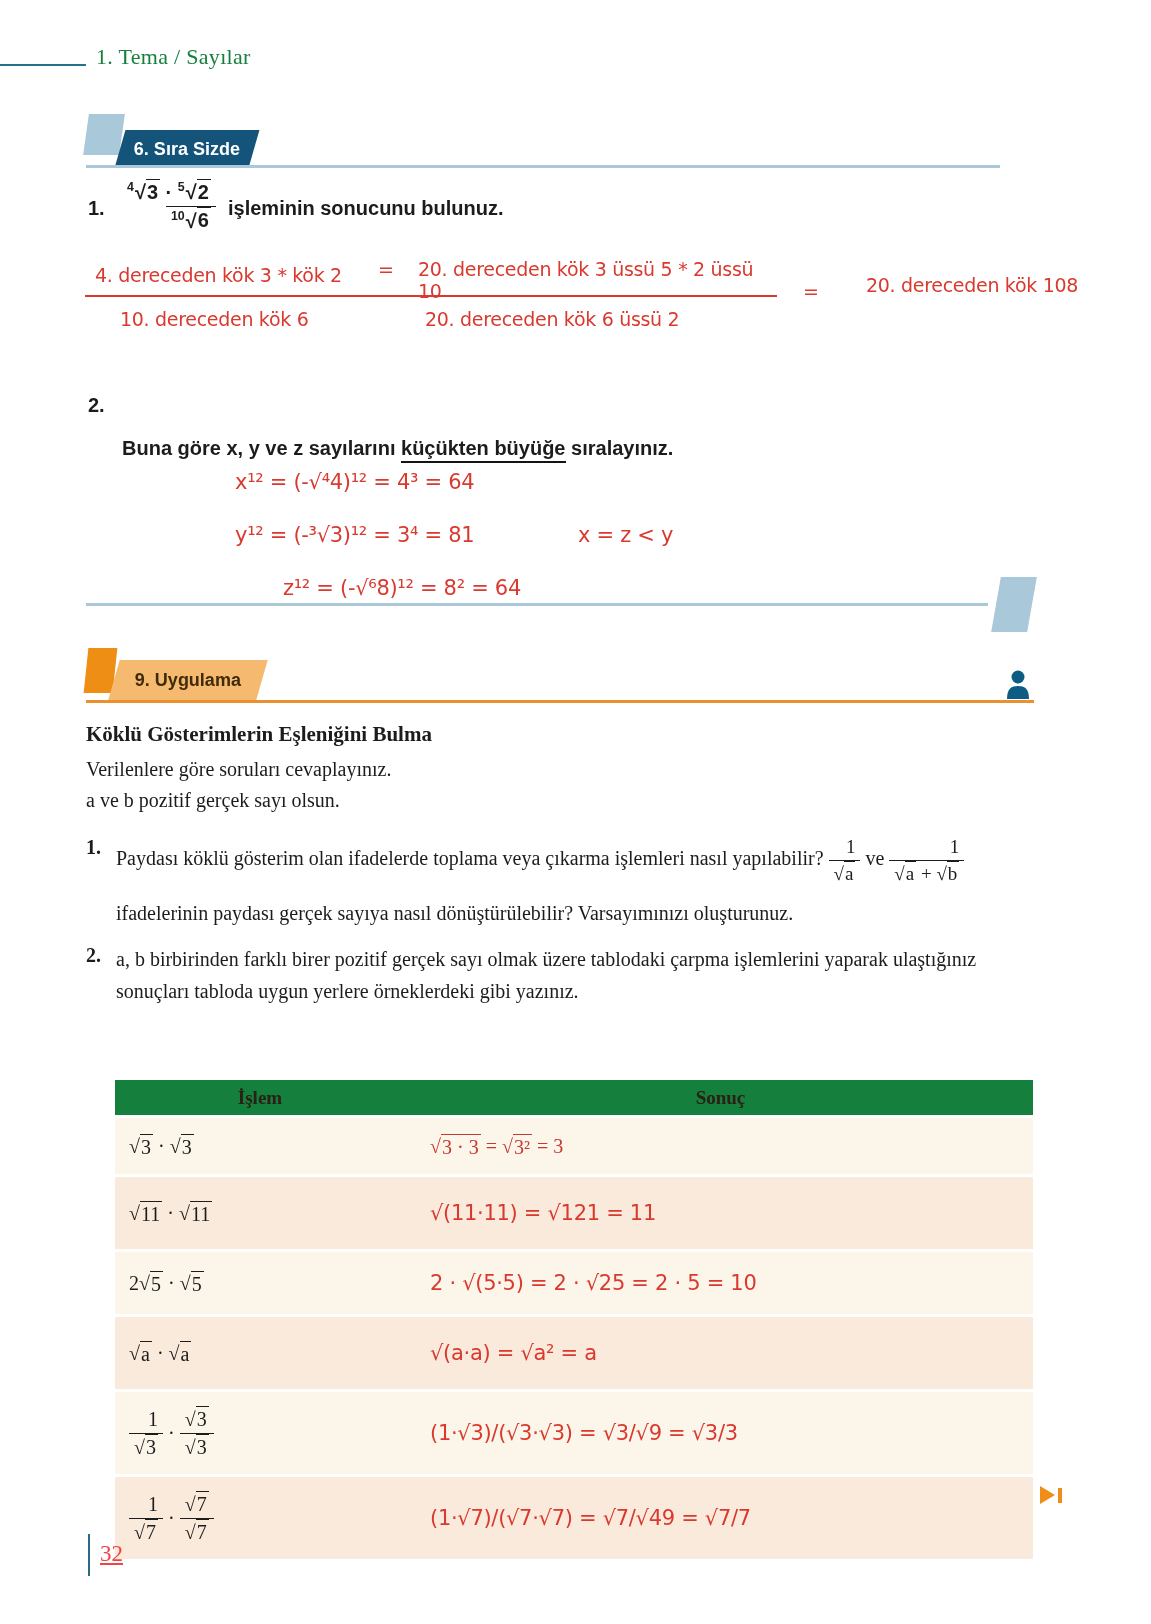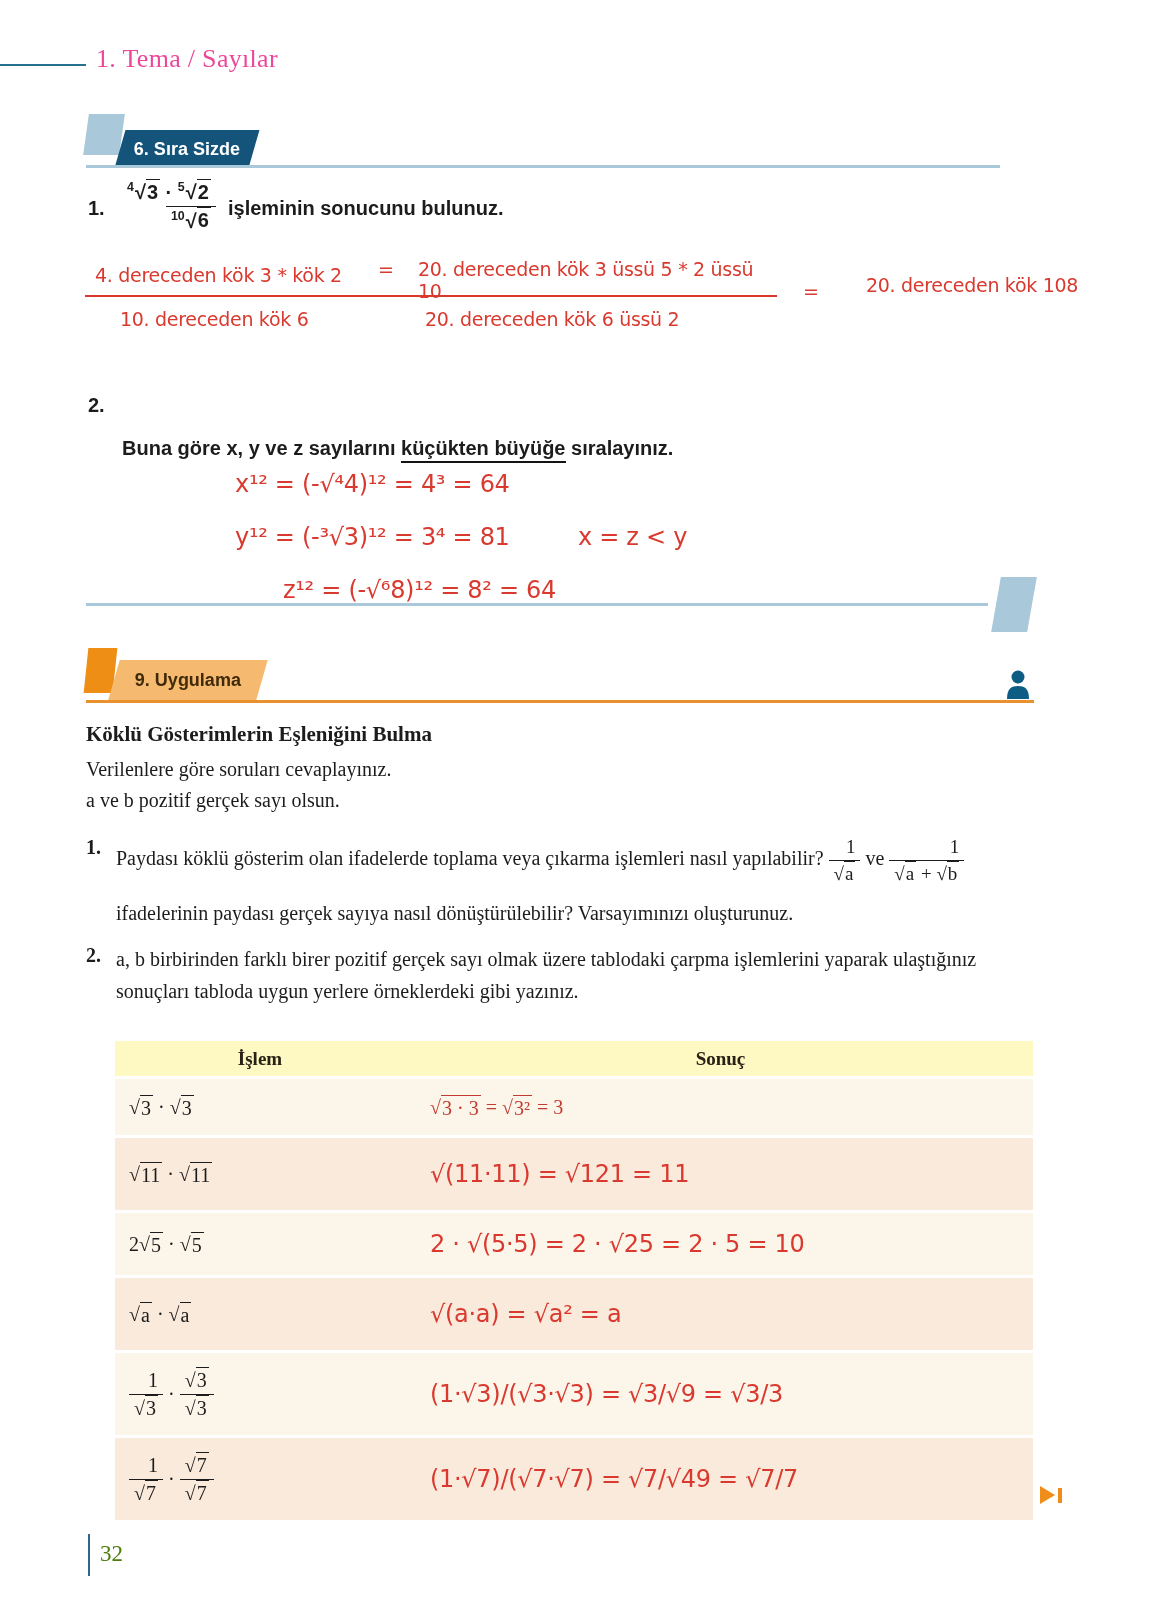--- a/index.html
+++ b/index.html
@@ -2,21 +2,21 @@
 <html><head>
 <meta charset="utf-8">
 <style>
   html,body{margin:0;padding:0;background:#ffffff;}
   .page{position:relative;width:1151px;height:1624px;background:#ffffff;overflow:hidden;
         font-family:"Liberation Serif",serif;color:#1c1c1c;}
   .abs{position:absolute;}
 
   
   .hdr-line{left:0;top:64px;width:86px;height:2px;background:#27708e;}
-  .hdr-text{left:96px;top:44px;font-size:26px;color:#ec4899;letter-spacing:.3px;}
+  .hdr-text{left:96px;top:44px;font-size:22px;color:#15803d;letter-spacing:.3px;}
 
   
   .sq-blue{left:86px;top:114px;width:36px;height:41px;background:#a9c9db;transform:skewX(-8deg);}
   .banner-teal{left:120px;top:130px;width:134px;height:38px;background:#15547a;transform:skewX(-16deg);
                display:flex;align-items:center;justify-content:center;}
   .banner-teal span{transform:skewX(16deg);color:#ffffff;font-family:"Liberation Sans",sans-serif;
                     font-weight:bold;font-size:18px;white-space:nowrap;}
   .div-blue1{left:86px;top:165px;width:914px;height:3px;background:#a9c9db;}
   .div-blue2{left:86px;top:603px;width:902px;height:3px;background:#a9c9db;}
   .para-blue{left:996px;top:577px;width:36px;height:55px;background:#a9c9db;transform:skewX(-10deg);}
@@ -33,48 +33,48 @@
   .ridx{font-size:62%;vertical-align:super;margin-right:1px;}
   .rad{border-top:1.6px solid currentColor;padding:1px 2px 0 1px;}
   .frac{display:inline-flex;flex-direction:column;align-items:flex-end;vertical-align:middle;line-height:1.15;}
   .frac .fden{border-top:1.6px solid currentColor;padding:2px 5px 0;}
   .frac .fnum{padding:0 5px 2px;}
   .uline{border-bottom:2.4px solid #141414;padding-bottom:2px;}
 
   
   .red{font-family:"DejaVu Sans",sans-serif;color:#d9392e;letter-spacing:-0.3px;}
   .red19{font-size:19px;}
-  .red21{font-size:24px;}
+  .red21{font-size:21px;}
   .redline{background:#d9392e;height:2px;}
   .redprint{font-family:"Liberation Serif",serif;color:#c43a31;font-size:20px;}
 
   
   .ser20{font-size:20px;line-height:1.55;}
   .title-ser{font-weight:bold;font-size:21px;}
 
   
   .tbl{left:115px;top:1041px;width:918px;}
   .trow{display:flex;gap:3px;margin-bottom:3px;}
   .tc1{width:290px;flex:none;display:flex;align-items:center;padding-left:14px;box-sizing:border-box;}
   .tc2{flex:1;display:flex;align-items:center;padding-left:22px;box-sizing:border-box;}
-  .thead-bg{background:#fef9c3;}
+  .thead-bg{background:#15803d;margin-top:39px;}
   .thead-bg .tc1,.thead-bg .tc2{justify-content:center;padding-left:0;font-weight:bold;font-size:19px;color:#2a2015;}
   .rowA{background:#fcf5ea;}
   .rowB{background:#faeadb;}
   .isl{font-size:20px;color:#1c1c1c;}
 
   
   .person-icon{left:1006px;top:670px;width:24px;height:29px;}
   .skip-icon{left:1040px;top:1486px;display:flex;align-items:center;}
   .skip-tri{width:0;height:0;border-left:15px solid #ef8d18;border-top:9px solid transparent;border-bottom:9px solid transparent;}
   .skip-bar{width:4px;height:15px;background:#ef8d18;margin-left:3px;}
 
   
   .foot-line{left:88px;top:1534px;width:2px;height:42px;background:#2a6a86;}
-  .foot-num{left:100px;top:1541px;font-size:23px;color:#4d7c0f;}
+  .foot-num{left:100px;top:1541px;font-size:23px;color:#ef4444;text-decoration:underline;}
 </style>
 </head>
 <body>
 
 <div class="page">
 
   <div class="abs hdr-line"></div>
   <div class="abs hdr-text">1. Tema / Sayılar</div>
 
   <div class="abs sq-blue"></div>

